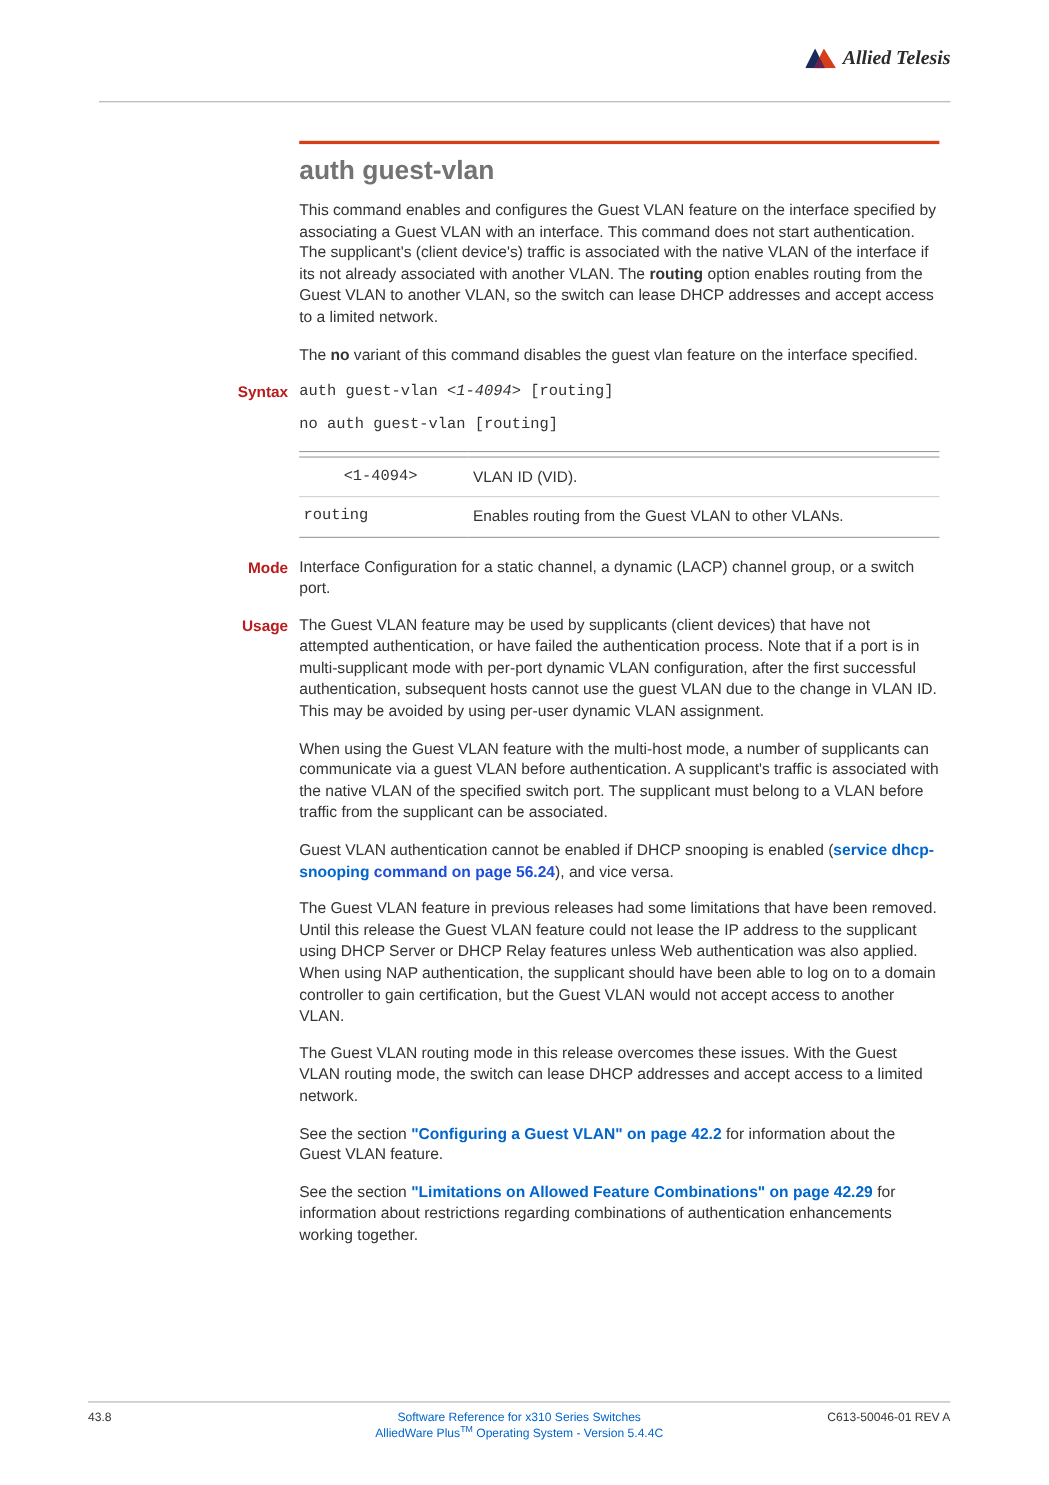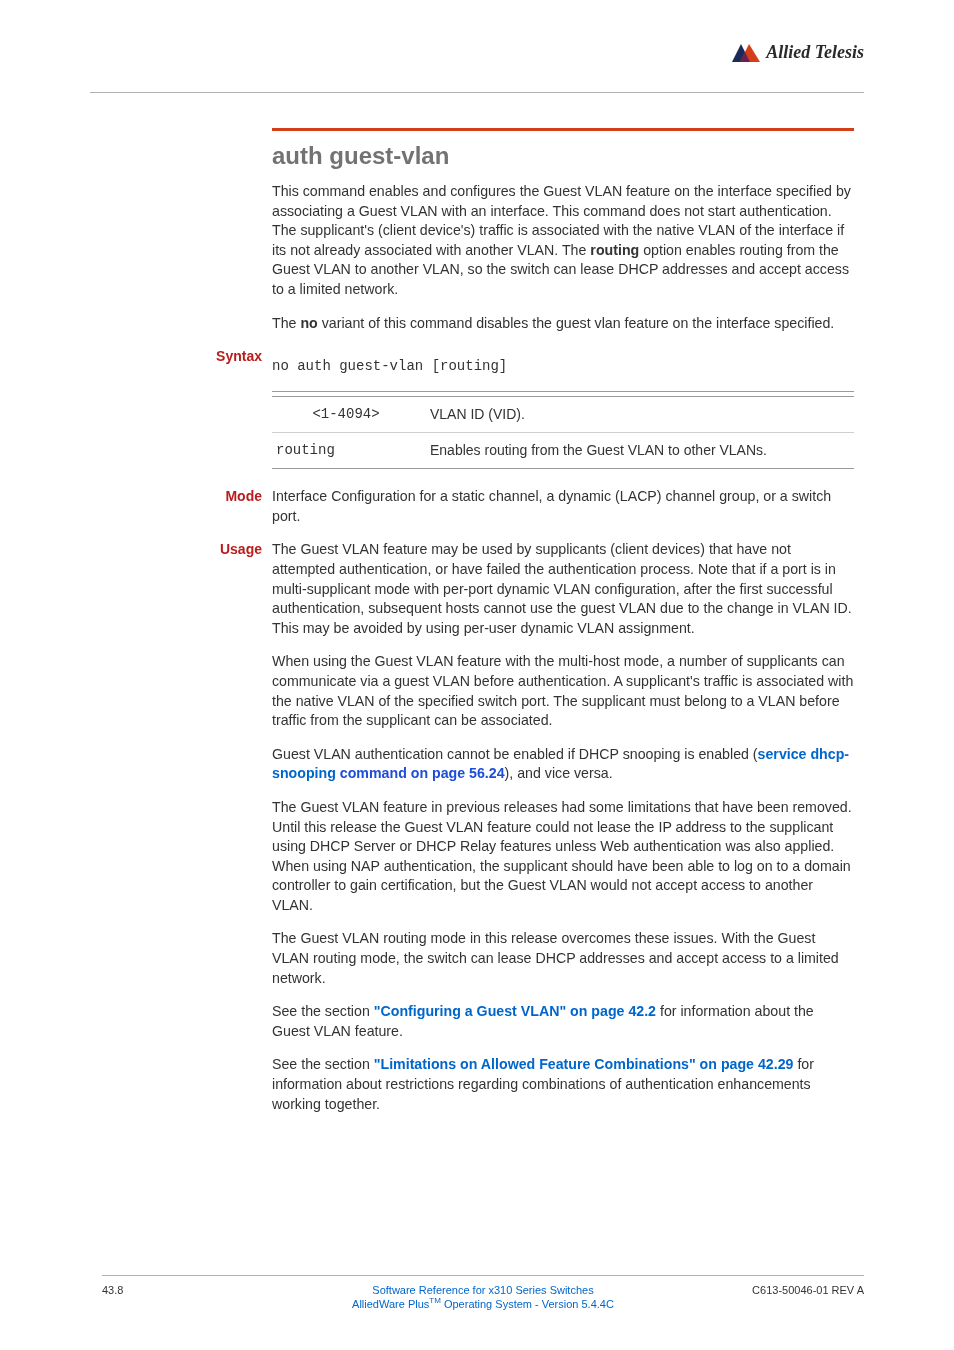--- a/index.html
+++ b/index.html
@@ -124,21 +124,21 @@
   }
   .link-plain {
     color: #1d4ed8;
     font-weight: bold;
   }
   .bold {
     font-weight: 700;
   }
   .footer {
     position: absolute;
-    left: 102px;
+    left: 80px;
     right: 90px;
     bottom: 38px;
     border-top: 1px solid #b0b0b0;
     padding-top: 8px;
     font-size: 11px;
     color: #333;
     display: flex;
     justify-content: space-between;
     align-items: flex-start;
   }
@@ -178,20 +178,21 @@
     <p class="para">
       <span>This command enables and configures the Guest VLAN feature on the interface specified by associating a Guest VLAN with an interface. This command does not start authentication. The supplicant's (client device's) traffic is associated with the native VLAN of the interface if its not already associated with another VLAN. The </span><span class="bold">routing</span><span> option enables routing from the Guest VLAN to another VLAN, so the switch can lease DHCP addresses and accept access to a limited network.</span>
     </p>
 
     <p class="para">
       <span>The </span><span class="bold">no</span><span> variant of this command disables the guest vlan feature on the interface specified.</span>
     </p>
 
     <div class="labeled-block">
       <div class="side-label">Syntax</div>
+      <div class="code"><span>auth guest-vlan &lt;</span><span class="param">1-4094</span><span>&gt; [routing]</span></div>
       <div style="height:10px"></div>
       <div class="code">no auth guest-vlan [routing]</div>
     </div>
 
     <table class="param-table">
       <tbody>
           <tr class="head-row">
             <td colspan="2"></td>
           </tr>
       <tr>

